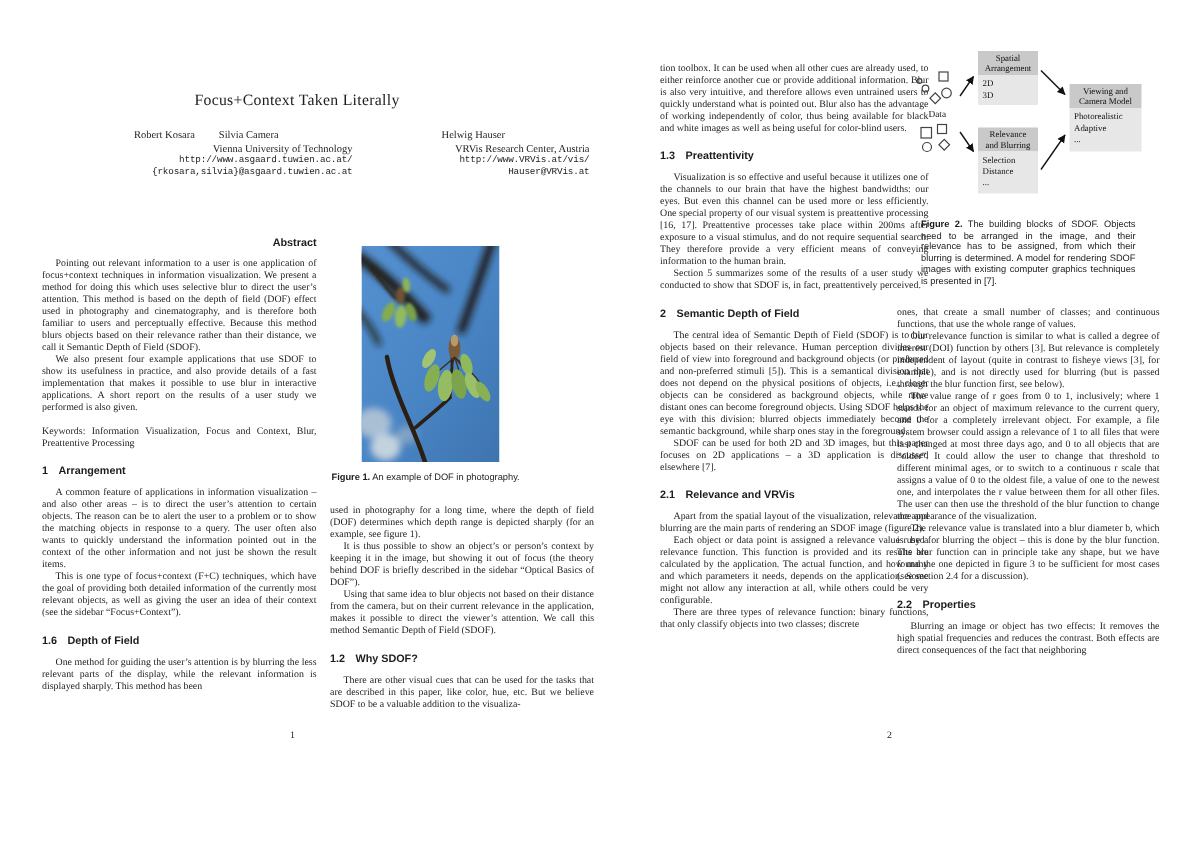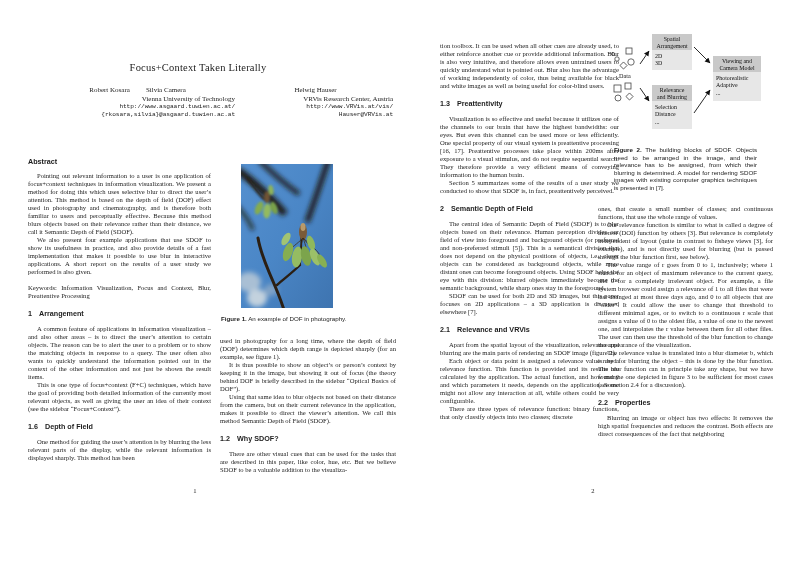--- a/index.html
+++ b/index.html
@@ -22,21 +22,21 @@
   .author-block.right { left:238px; width:155px; }
   .names { display:flex; justify-content:center; gap:16px; }
   .mono { font-family:"Liberation Mono","DejaVu Sans Mono",monospace; font-size:6.2px; line-height:8.2px; letter-spacing:-0.1px; }
 
   .col { position:absolute; font-size:6.6px; line-height:8px; text-align:justify; }
   .col p { margin:0; text-indent:9px; }
   .col p.noindent { text-indent:0; }
   .col p.keywords { text-indent:0; margin-top:8px; }
 
   .sec-heading { font-family:"Liberation Sans",sans-serif; font-weight:700; font-size:7.2px; margin:10px 0 7px; text-align:left; }
-  .sec-heading.center { text-align:left; margin:0 0 6px; }
+  .sec-heading.center { text-align:right; margin:0 0 6px; }
   .ht { margin-left:7px; }
 
   .caption { font-family:"Liberation Sans",sans-serif; font-size:6.2px; line-height:7.6px; text-align:left; }
   .cap-label { font-weight:700; }
   .cap1 { margin:7px 0 14px 1px; }
   .cap2 { margin:6px 0 13px; padding:0 16px; text-align:justify; }
 
   .figure1-photo { width:92px; height:144px; margin-left:21px; font-size:0; }
   .figure2-diagram { width:175px; height:112px; font-size:0; }
 

